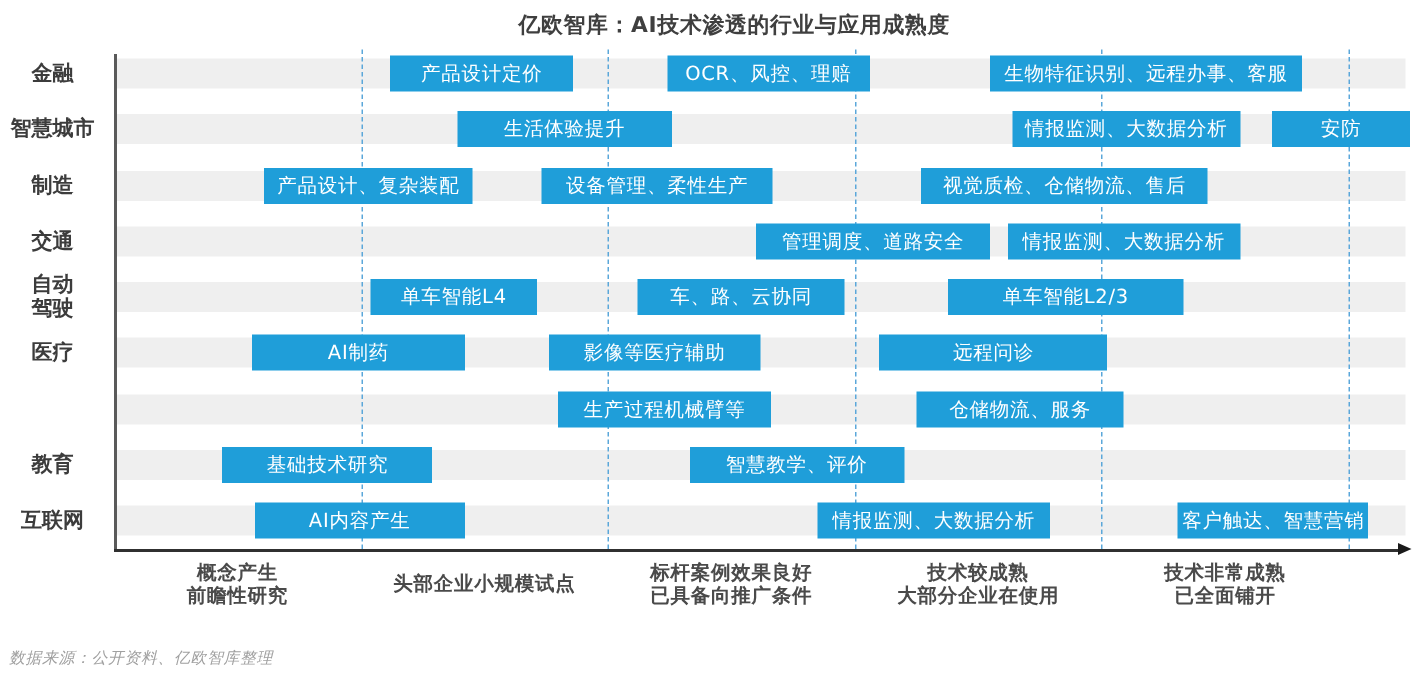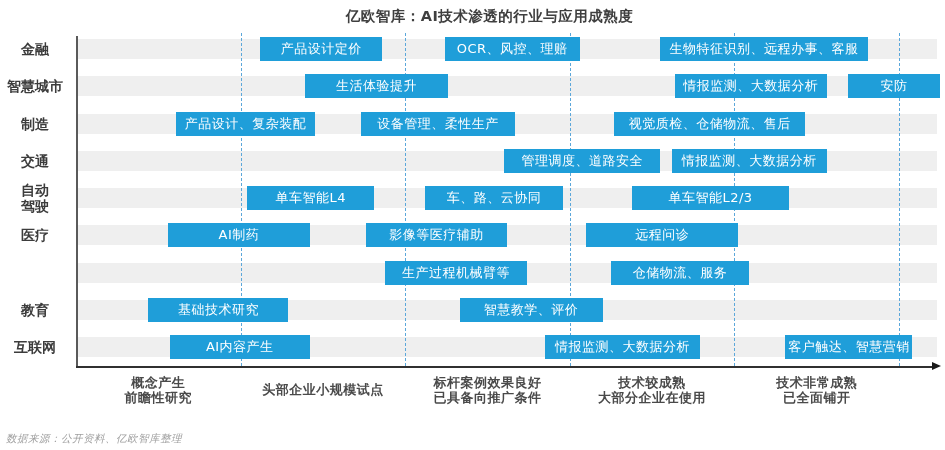--- a/index.html
+++ b/index.html
@@ -68,30 +68,30 @@
       <div class="bar" style="left: 176.406px; width: 138.264px; top: 111.5px;">产品设计、复杂装配</div>
       <div class="bar" style="left: 360.758px; width: 154.724px; top: 111.5px;">设备管理、柔性生产</div>
       <div class="bar" style="left: 614.242px; width: 190.936px; top: 111.5px;">视觉质检、仓储物流、售后</div>
       <div class="band" style="left: 78px; width: 859px; top: 150.75px;"></div>
       <div class="row-label" style="top: 142.75px; height: 36px;">交通</div>
       <div class="bar" style="left: 503.96px; width: 156.37px; top: 148.75px;">管理调度、道路安全</div>
       <div class="bar" style="left: 671.852px; width: 154.724px; top: 148.75px;">情报监测、大数据分析</div>
       <div class="band" style="left: 78px; width: 859px; top: 188px;"></div>
       <div class="row-label" style="top: 180px; height: 36px;">自动
 驾驶</div>
-      <div class="bar" style="left: 247.184px; width: 127px; top: 186px;">单车智能L4</div>
+      <div class="bar" style="left: 247.184px; width: 111px; top: 186px;">单车智能L4</div>
       <div class="bar" style="left: 424.952px; width: 138.264px; top: 186px;">车、路、云协同</div>
       <div class="bar" style="left: 632.348px; width: 156.37px; top: 186px;">单车智能L2/3</div>
       <div class="band" style="left: 78px; width: 859px; top: 225.25px;"></div>
       <div class="row-label" style="top: 217.25px; height: 36px;">医疗</div>
       <div class="bar" style="left: 168.176px; width: 141.556px; top: 223.25px;">AI制药</div>
       <div class="bar" style="left: 365.696px; width: 141.556px; top: 223.25px;">影像等医疗辅助</div>
       <div class="bar" style="left: 586.26px; width: 152px; top: 223.25px;">远程问诊</div>
       <div class="band" style="left: 78px; width: 859px; top: 262.5px;"></div>
-      <div class="bar" style="left: 372.28px; width: 141.556px; top: 260.5px; margin-left: 13px;">生产过程机械臂等</div>
+      <div class="bar" style="left: 372.28px; width: 141.556px; top: 260.5px;">生产过程机械臂等</div>
       <div class="bar" style="left: 610.95px; width: 138.264px; top: 260.5px;">仓储物流、服务</div>
       <div class="band" style="left: 78px; width: 859px; top: 299.75px;"></div>
       <div class="row-label" style="top: 291.75px; height: 36px;">教育</div>
       <div class="bar" style="left: 148.424px; width: 139.91px; top: 297.75px;">基础技术研究</div>
       <div class="bar" style="left: 459.518px; width: 143.202px; top: 297.75px; text-align: right;">智慧教学、评价</div>
       <div class="band" style="left: 78px; width: 859px; top: 337px;"></div>
       <div class="row-label" style="top: 329px; height: 36px;">互联网</div>
       <div class="bar" style="left: 169.822px; width: 139.91px; top: 335px;">AI内容产生</div>
       <div class="bar" style="left: 545.11px; width: 154.724px; top: 335px;">情报监测、大数据分析</div>
       <div class="bar" style="left: 785.426px; width: 127px; top: 335px;">客户触达、智慧营销</div>

